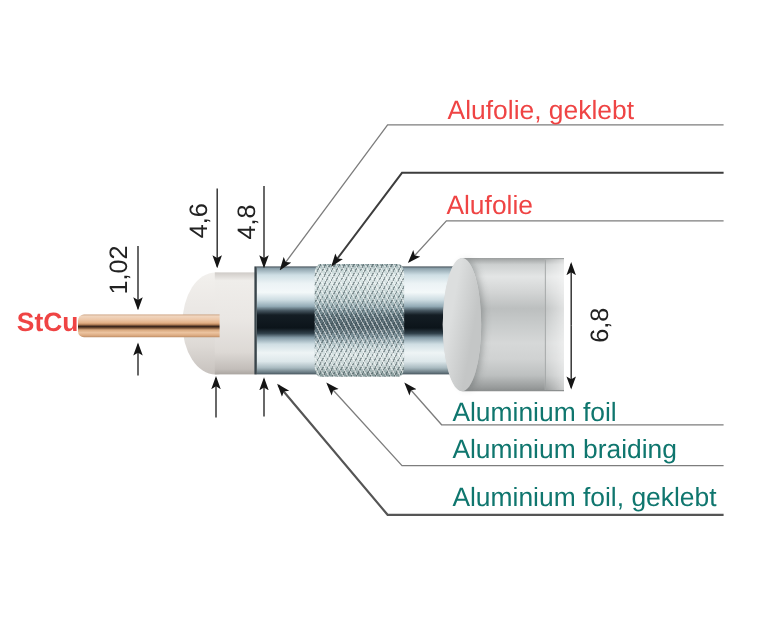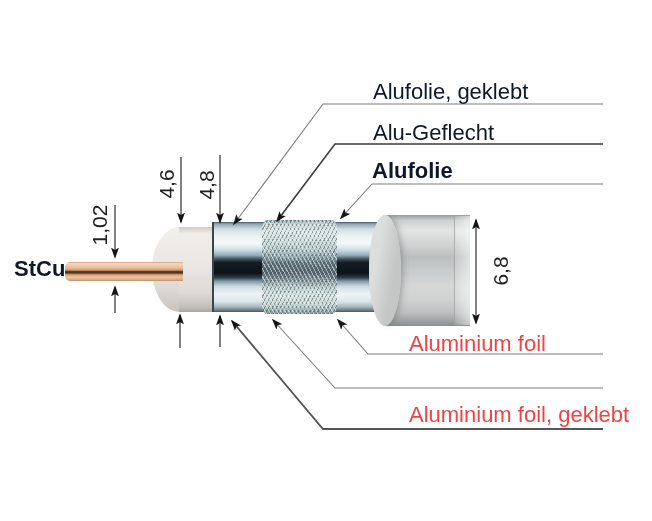--- a/index.html
+++ b/index.html
@@ -61,22 +61,22 @@
   }
 
   
   svg.ann{position:absolute;left:0;top:0;width:652px;height:521px;}
   .ldr{stroke:#7d7d7d;stroke-width:1.1;fill:none;}
   .ldr-dark{stroke:#3d3d3d;stroke-width:1.6;fill:none;}
   .ldr-dark2{stroke:#555555;stroke-width:1.8;fill:none;}
   .dim{stroke:#2e2e2e;stroke-width:1.2;fill:none;}
 
   
-  .lbl{position:absolute;font-size:22px;line-height:22px;color:#0f172a;white-space:nowrap;}
-  .lbl-en{color:#ef4444;margin-left:32px;}
+  .lbl{position:absolute;font-size:22px;line-height:22px;color:#ef4444;white-space:nowrap;}
+  .lbl-en{color:#0f766e;}
   .dimlbl{
     position:absolute;font-size:21px;line-height:21px;color:#222;white-space:nowrap;
     transform:translate(-50%,-50%) rotate(-90deg);
   }
 </style>
 </head>
 <body>
 
 <div class="stage">
 
@@ -110,24 +110,24 @@
     <path class="dim" d="M180,348 V315" marker-end="url(#ah)"></path>
     <path class="dim" d="M220,155 V222" marker-end="url(#ah)"></path>
     <path class="dim" d="M220,347 V316" marker-end="url(#ah)"></path>
     <path class="dim" d="M476,271 V220" marker-end="url(#ah)"></path>
     <path class="dim" d="M476,271 V323" marker-end="url(#ah)"></path>
   </svg>
 
   <div class="lbl" style="left:14px;top:258px;font-weight:bold;">StCu</div>
 
   <div class="lbl" style="left:373px;top:81px;">Alufolie, geklebt</div>
-  <div class="lbl" style="left:373px;top:122px;">Alu-Geflecht</div>
-  <div class="lbl" style="left:372px;top:160px;font-weight:bold;">Alufolie</div>
+  <div class="lbl" style="left:372px;top:160px;">Alufolie</div>
 
   <div class="lbl lbl-en" style="left:377px;top:333px;">Aluminium foil</div>
+  <div class="lbl lbl-en" style="left:377px;top:364px;">Aluminium braiding</div>
   <div class="lbl lbl-en" style="left:377px;top:404px;">Aluminium foil, geklebt</div>
 
   <div class="dimlbl" style="left:99px;top:225px;">1,02</div>
   <div class="dimlbl" style="left:166px;top:184px;">4,6</div>
   <div class="dimlbl" style="left:206px;top:185px;">4,8</div>
   <div class="dimlbl" style="left:500px;top:271px;">6,8</div>
 
 </div>
 
 </body></html>

